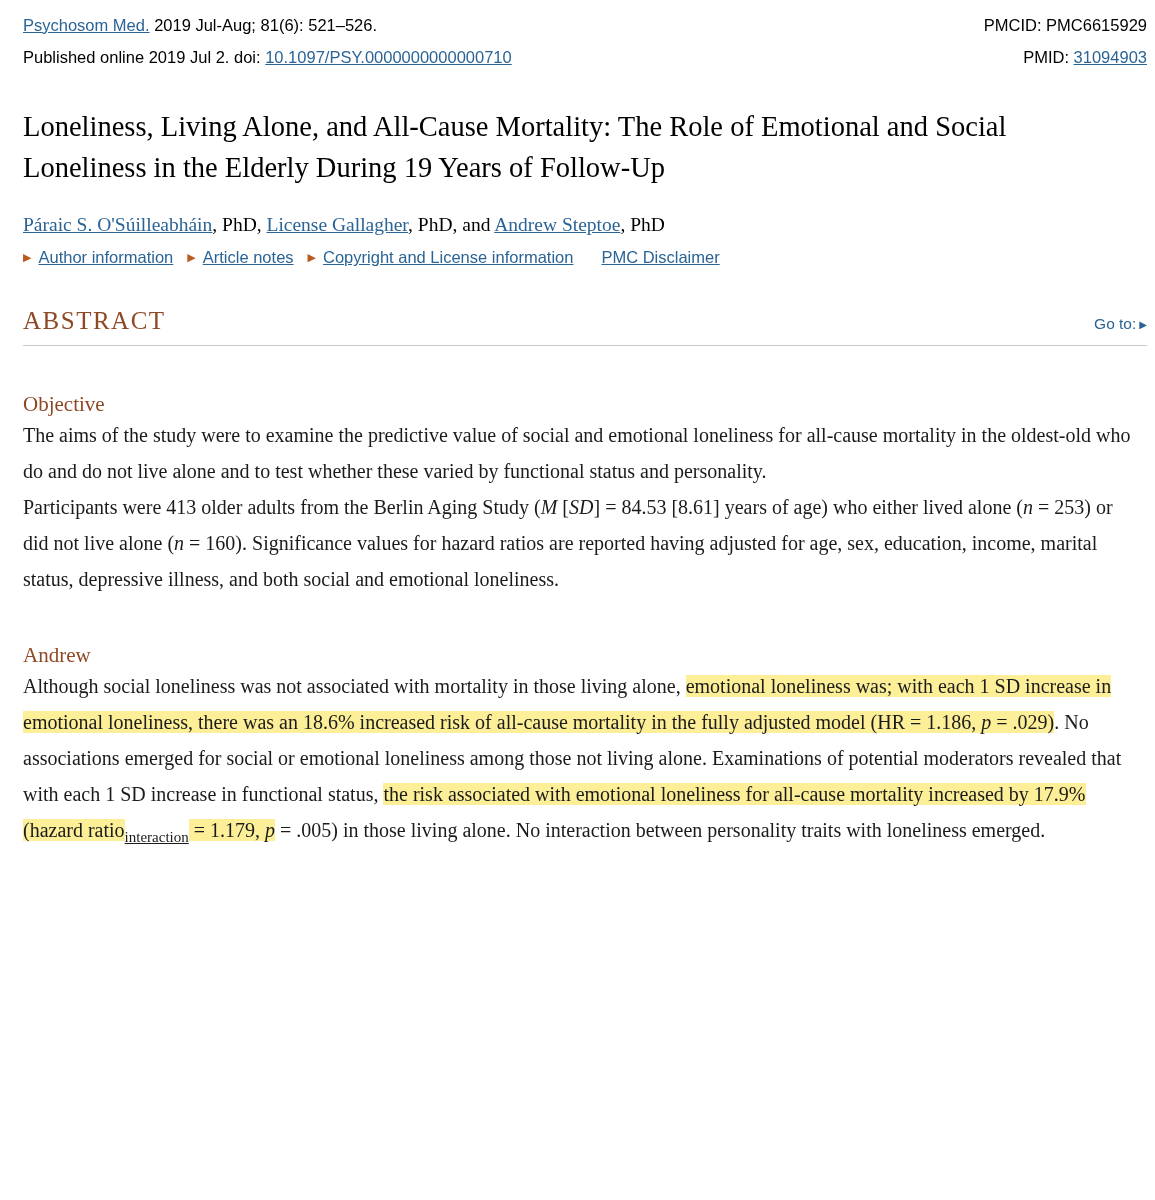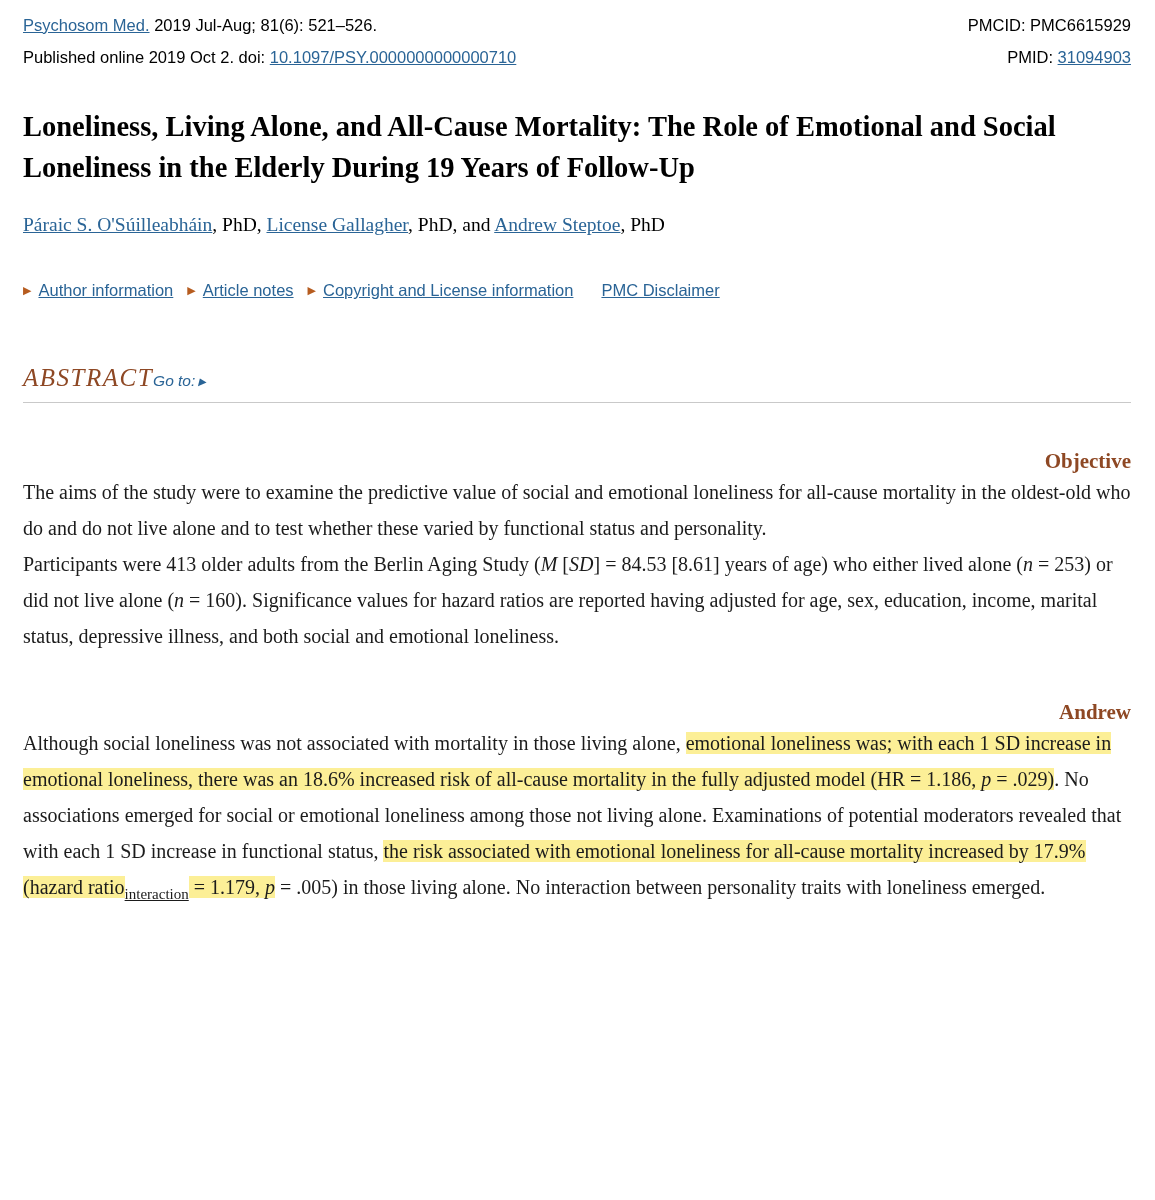--- a/index.html
+++ b/index.html
@@ -12,77 +12,77 @@
     --text: #1b1b1b;
   }
   html, body { background: #fff; }
   body {
     width: 1155px;
     min-height: 1200px;
     color: var(--text);
     font-family: "Liberation Serif", serif;
     overflow-x: hidden;
   }
-  .page { padding: 12px 24px 48px 23px; }
+  .page { padding: 12px 8px 48px 23px; }
 
   
   .meta-line {
     display: flex;
     justify-content: space-between;
     align-items: baseline;
     font-family: "Liberation Sans", sans-serif;
     font-size: 16.5px;
     line-height: 1.65;
     color: #000;
     margin-bottom: 5px;
   }
   a.lnk, a.row-link { color: var(--link); text-decoration: underline; cursor: pointer; }
 
   
   .title {
     margin-top: 36px;
     font-family: "Liberation Serif", serif;
-    font-weight: 700;
+    font-weight: 400;
     font-size: 28.5px;
     line-height: 1.42;
     color: #000;
     max-width: 1085px;
   }
 
   
   .authors {
     margin-top: 26px;
     font-size: 19.5px;
     color: #000;
   }
 
   
   .links-row {
-    margin-top: 45px;
+    margin-top: 12px;
     font-family: "Liberation Sans", sans-serif;
     font-size: 16.5px;
     display: flex;
     align-items: baseline;
   }
   .link-item { margin-right: 14px; white-space: nowrap; }
   .arrow {
     color: var(--arrow);
     font-size: 11px;
     margin-right: 7px;
     position: relative;
     top: -2px;
   }
   .disclaimer { margin-left: 14px; }
 
   
   .abstract-head {
-    margin-top: 64px;
+    margin-top: 40px;
     display: flex;
+    justify-content: space-between;
     align-items: baseline;
-    font-style: italic;
   }
   .abstract-title {
     font-family: "Liberation Serif", serif;
     color: var(--heading);
     font-size: 25px;
     font-weight: 400;
     letter-spacing: 1.5px;
   }
   .goto {
     font-family: "Liberation Sans", sans-serif;
@@ -92,23 +92,22 @@
     cursor: pointer;
   }
   .goto-arrow { font-size: 10px; position: relative; top: -1px; margin-left: 3px; }
   .rule { border: none; border-top: 1px solid var(--rule); margin-top: 10px; }
 
   
   .sec-heading {
     margin-top: 46px;
     color: var(--heading);
     font-size: 21px;
-    font-weight: 700;
+    font-weight: 400;
     font-family: "Liberation Serif", serif;
-    text-align: right;
   }
   .body-text {
     font-size: 20px;
     line-height: 36px;
     max-width: 1110px;
   }
   .hl { background: var(--highlight); }
   .it { font-style: italic; }
   sub.sub { font-size: 15px; line-height: 0; text-decoration: underline; }
 </style>
@@ -121,21 +120,21 @@
     <div class="meta-line">
       <div class="meta-left">
         <a class="lnk" href="#">Psychosom Med.</a><span> 2019 Jul-Aug; 81(6): 521–526.</span>
       </div>
       <div class="meta-right">
         <span>PMCID: </span><span>PMC6615929</span>
       </div>
     </div>
     <div class="meta-line">
       <div class="meta-left">
-        <span>Published online 2019 Oct 2. doi: </span><a class="lnk" href="#">10.1097/PSY.0000000000000710</a>
+        <span>Published online 2019 Jul 2. doi: </span><a class="lnk" href="#">10.1097/PSY.0000000000000710</a>
       </div>
       <div class="meta-right">
         <span>PMID: </span><a class="lnk" href="#">31094903</a>
       </div>
     </div>
   </div>
 
   <h1 class="title">Loneliness, Living Alone, and All-Cause Mortality: The Role of Emotional and Social Loneliness in the Elderly During 19 Years of Follow-Up</h1>
 
   <div class="authors"><a href="#" class="lnk">Páraic S. O'Súilleabháin</a><span>, PhD, </span><a href="#" class="lnk">License Gallagher</a><span>, PhD, and </span><a href="#" class="lnk">Andrew Steptoe</a><span>, PhD</span></div>

